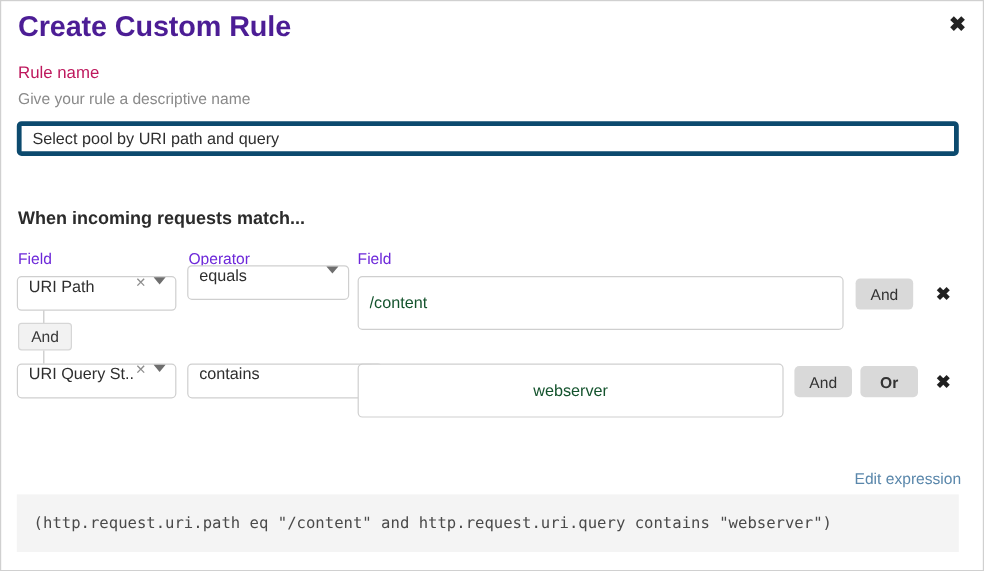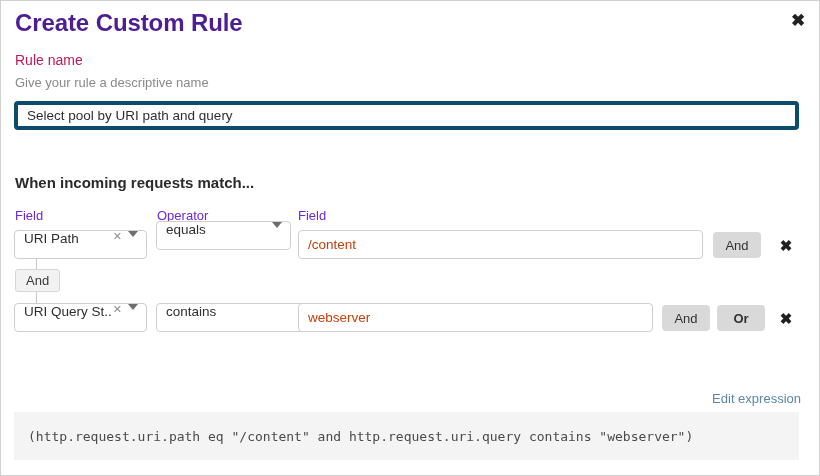--- a/index.html
+++ b/index.html
@@ -136,27 +136,27 @@
     height: 0;
     border-left: 5px solid transparent;
     border-right: 5px solid transparent;
     border-top: 6px solid #6e6e6e;
     margin-right: 2px;
   }
 
   .text-ctl {
     position: absolute;
     box-sizing: border-box;
-    height: 29px;
+    height: 45px;
     border: 1px solid #cfcfcf;
     border-radius: 4px;
     background: #ffffff;
     font-family: "Liberation Sans", sans-serif;
     font-size: 13.5px;
-    color: #c2410c;
+    color: #14532d;
     padding: 0 9px;
     outline: none;
   }
 
   
   .logic-btn {
     position: absolute;
     box-sizing: border-box;
     height: 26px;
     min-width: 48px;
@@ -291,21 +291,21 @@
     <span class="select-text">URI Query St...</span>
     <span class="clear-x">✕</span>
     <span class="caret"></span>
   </div>
 
   <div class="select-ctl" style="left:155px; top:302px; width:163px;">
     <span class="select-text">contains</span>
     <span class="caret"></span>
   </div>
 
-  <input class="text-ctl" style="left: 297px; top: 302px; width: 355px;" value="webserver" placeholder="Enter value">
+  <input class="text-ctl" style="left: 297px; top: 302px; width: 355px; text-align: center;" value="webserver" placeholder="Enter value">
 
   <button class="logic-btn" style="left:661px; top:304px;">And</button>
 
   <button class="logic-btn" style="left:716px; top:304px;font-weight:bold;">Or</button>
 
   <button class="row-delete" style="left:775px; top:307px;">✖</button>
 
   <a class="expr-edit-link">Edit expression</a>
   <div class="expr-box">
     <span class="expr-text">(http.request.uri.path eq "/content" and http.request.uri.query contains "webserver")</span>

